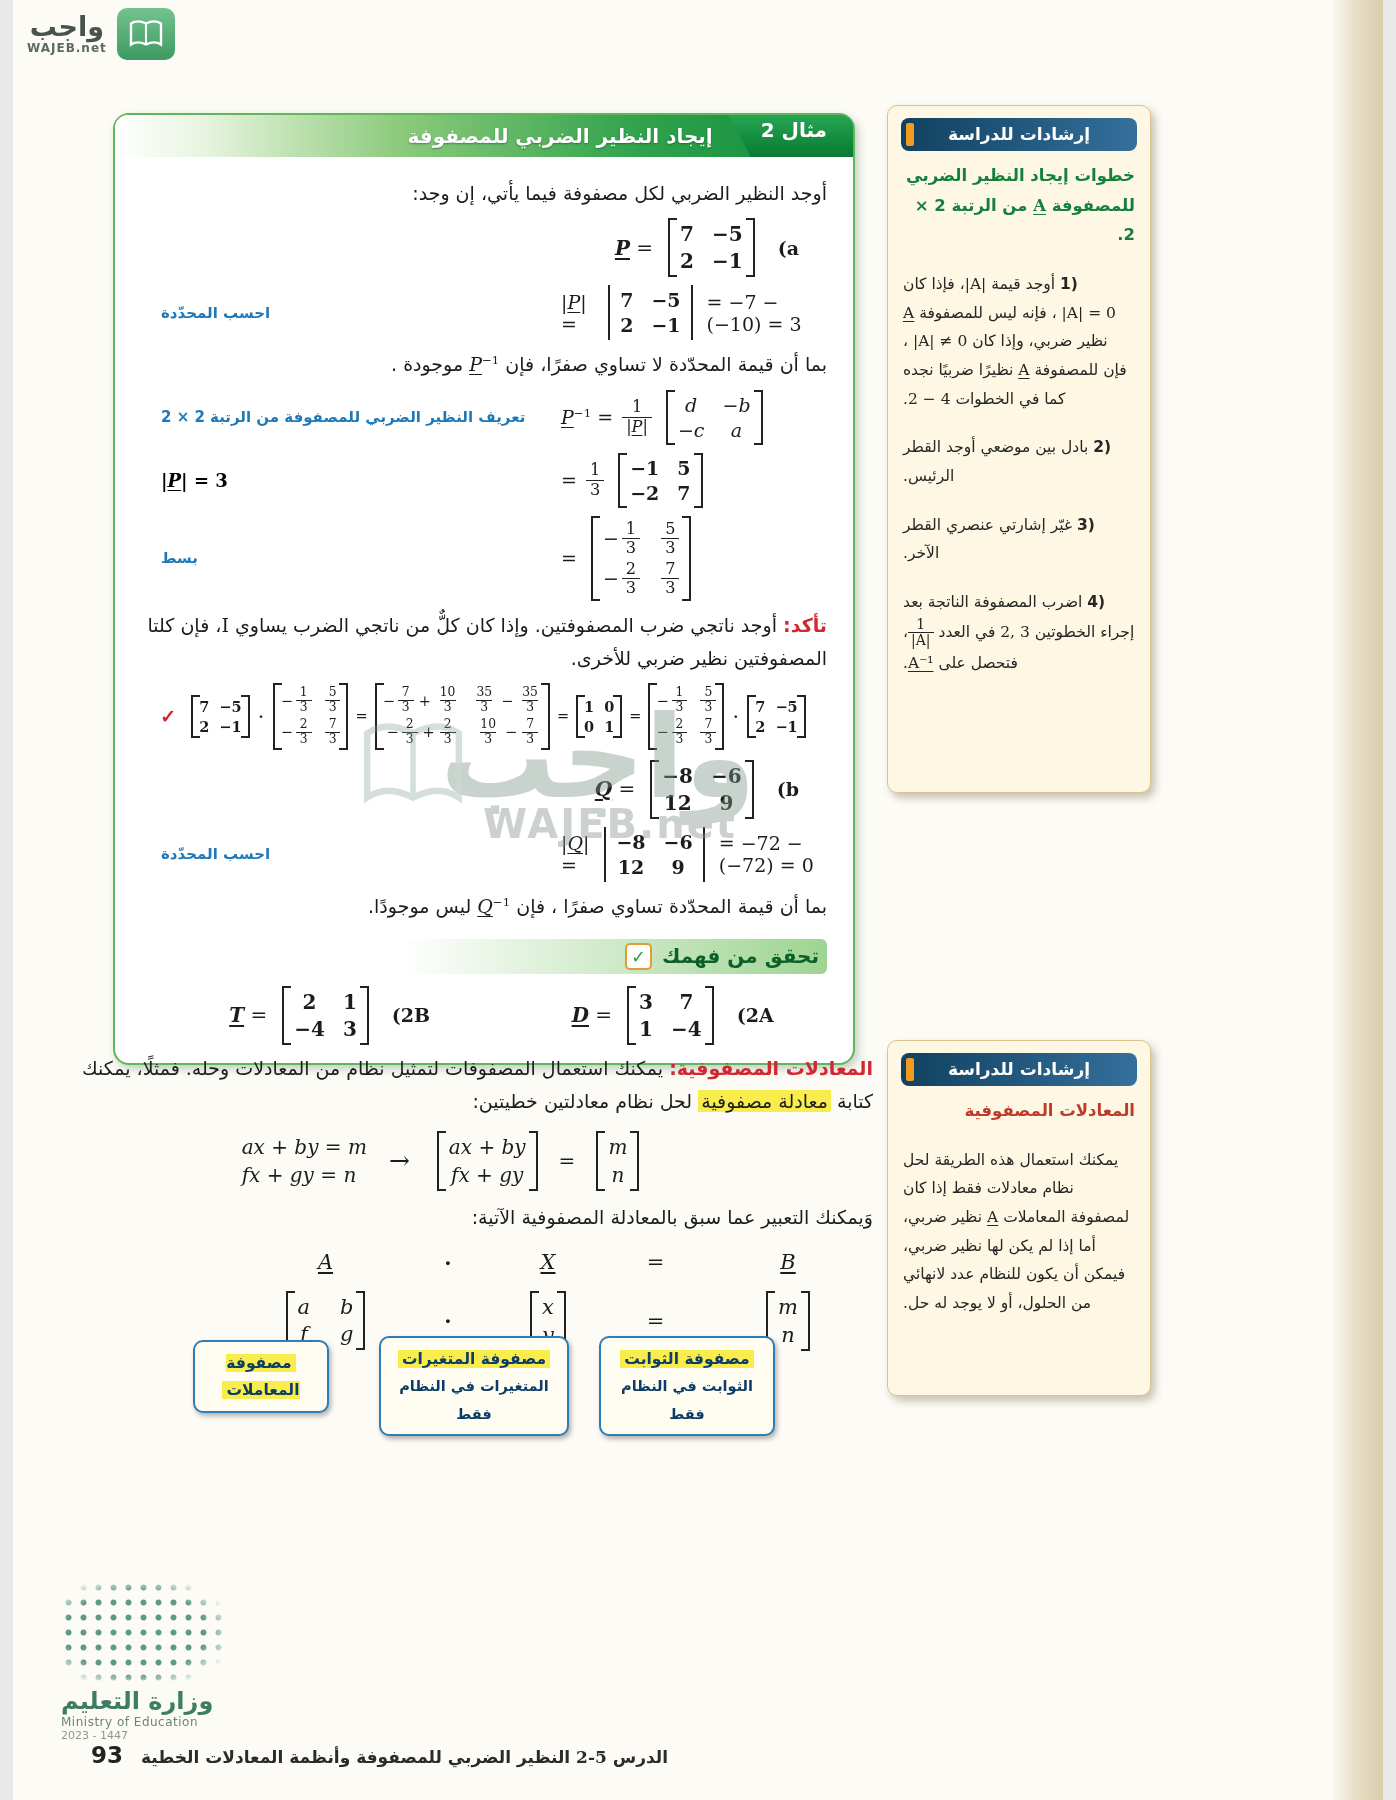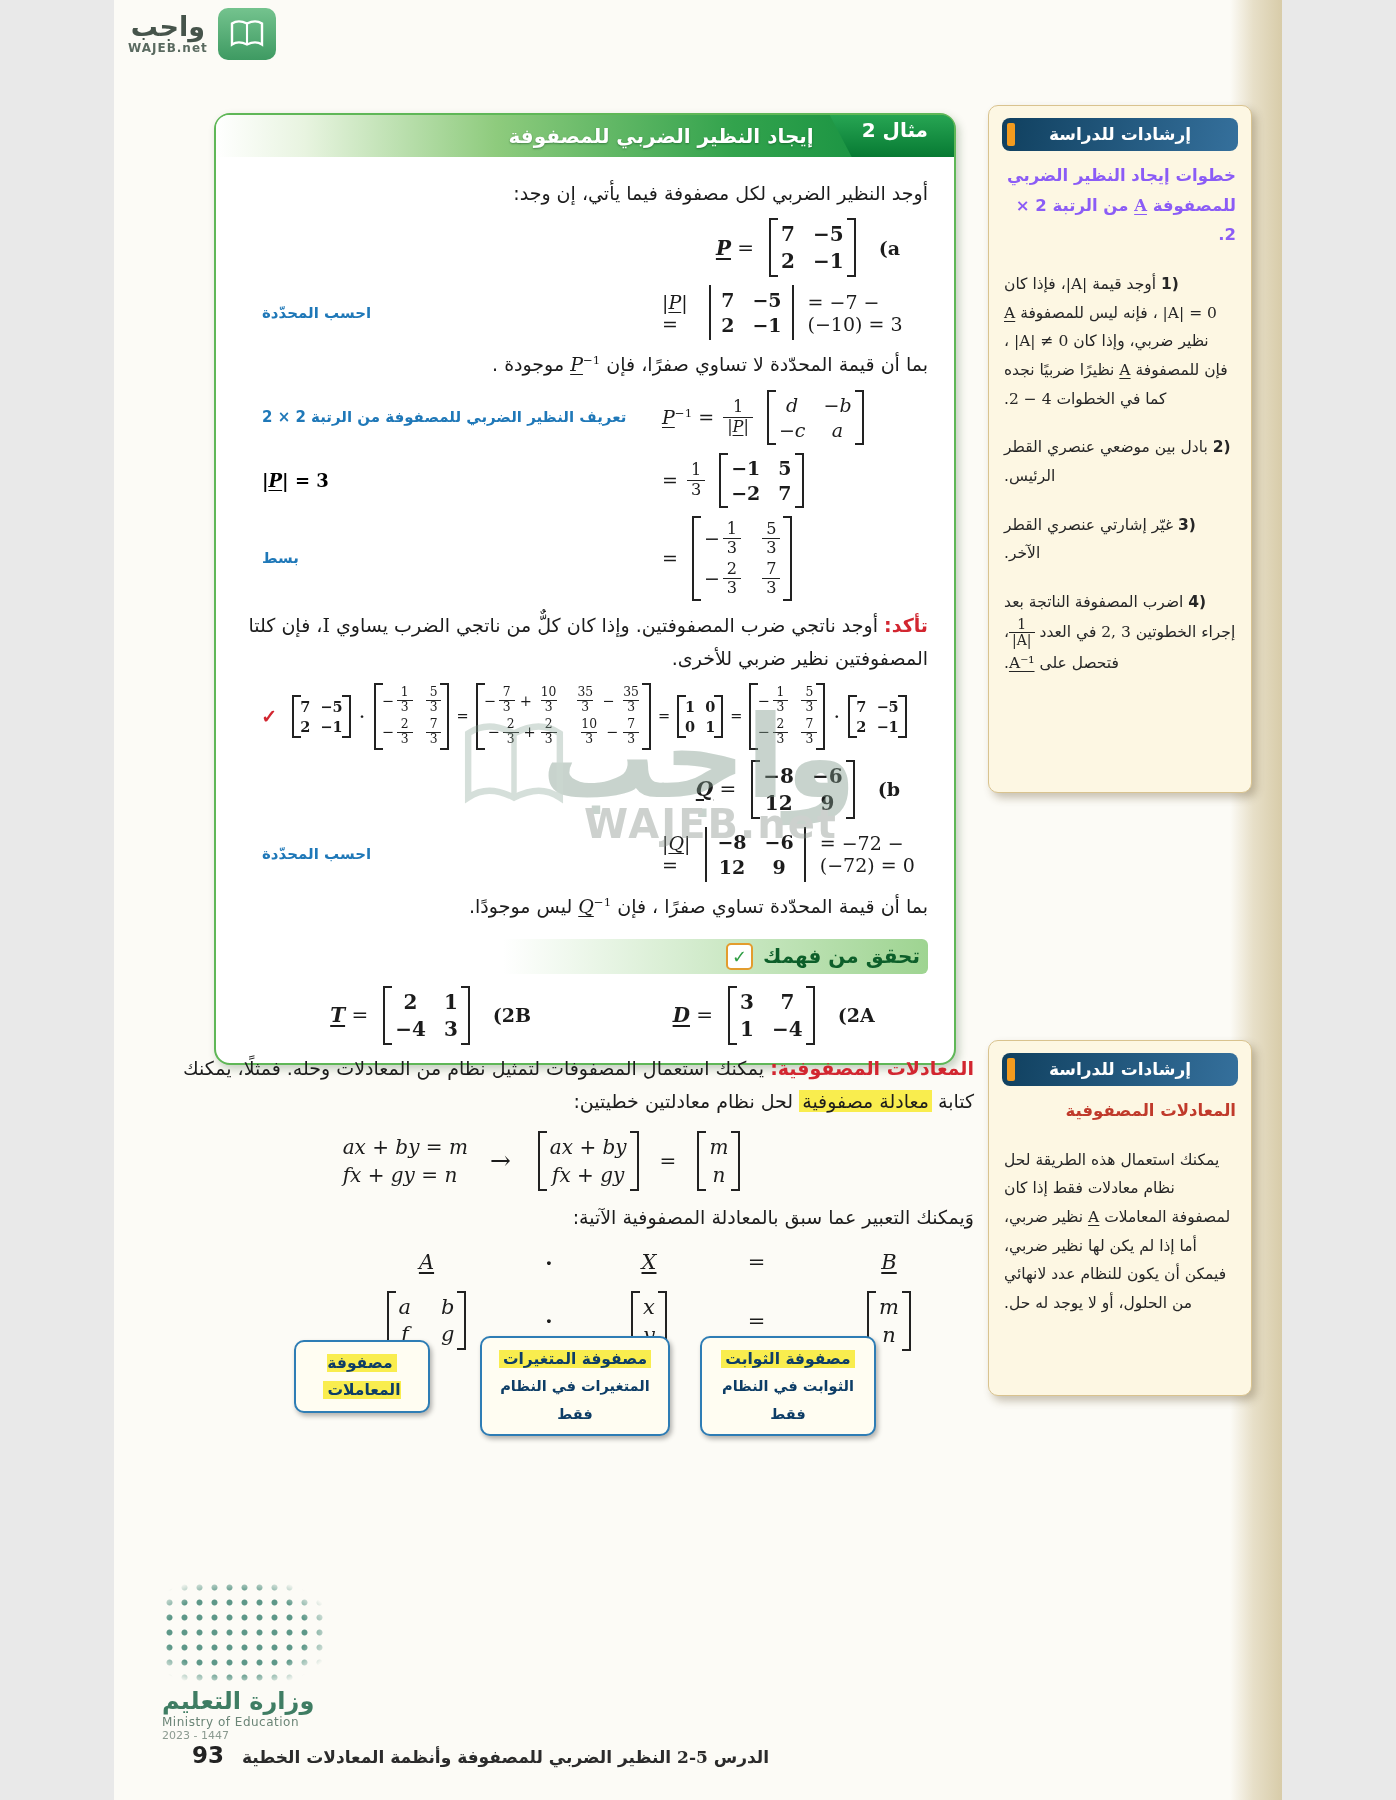--- a/index.html
+++ b/index.html
@@ -1,17 +1,17 @@
 <!DOCTYPE html>
 <html lang="ar"><head>
 <meta charset="utf-8">
 <style>
   * { box-sizing: border-box; }
   body { margin:0; background:#e9e9e9; }
-  .page { position:relative; width:1168px; height:1800px; margin:0 auto; background:#fcfbf6;
+  .page { position:relative; width:1370px; height:1800px; margin:0 auto; background:#fcfbf6;
           font-family:"DejaVu Sans", sans-serif; color:#1c1c1c; overflow:hidden; }
   .edge { position:absolute; top:0; right:0; width:52px; height:100%;
           background:linear-gradient(to right, rgba(231,223,200,0), #e7dfc8 45%, #d8cca9); }
 
   
   .toplogo { position:absolute; top:8px; left:14px; display:flex; align-items:center; gap:10px; }
   .toplogo .txt { text-align:center; }
   .toplogo .brand { font-size:27px; font-weight:bold; color:#46544b; line-height:1.05; }
   .toplogo .site { font-size:12px; font-weight:bold; color:#5a6a60; letter-spacing:1px; }
   .toplogo .sq { width:58px; height:52px; background:linear-gradient(#74c38e,#3e9a62);
@@ -113,21 +113,21 @@
   .tipbox { position:absolute; left:874px; width:264px; background:#fdf7e3; border:1.5px solid #d9c38f;
             border-radius:10px; box-shadow:4px 5px 9px rgba(80,60,20,.3); padding:12px 13px 14px;
             direction:rtl; }
   .tip1 { top:105px; min-height:688px; }
   .tip2 { top:1040px; min-height:356px; }
   .tiphead { position:relative; background:linear-gradient(100deg,#10405f,#35709c); color:#fff;
              font-weight:bold; font-size:17px; text-align:center; padding:6px 10px 7px;
              border-radius:8px; margin-bottom:10px; }
   .tiphead::after { content:""; position:absolute; left:5px; top:5px; bottom:5px; width:8px;
              background:#f39b1f; border-radius:2px; }
-  .tiptitle { font-weight:bold; color:#8b5cf6; font-size:16.5px; line-height:1.8; margin:6px 2px 8px;
+  .tiptitle { font-weight:bold; color:#15803d; font-size:16.5px; line-height:1.8; margin:6px 2px 8px;
               text-align:right; }
   .tiptitle.red2 { color:#c03a2b; }
   .tipp { font-size:15.5px; line-height:1.85; margin:20px 2px 8px; text-align:left; color:#262626; }
   .snum { font-weight:bold; direction:ltr; unicode-bidi:isolate; display:inline-block; }
   .tipfr { display:inline-flex; flex-direction:column; align-items:center; line-height:1.1;
            font-size:14px; vertical-align:middle; direction:ltr; font-family:"DejaVu Serif", serif; }
   .tipfr .fn { padding:0 3px; } .tipfr .fd { border-top:1.4px solid #222; padding:0 3px; }
 
   
   .watermark { position:absolute; left:375px; top:700px; width:420px; text-align:center;
@@ -588,21 +588,21 @@
 
   <aside class="tipbox tip1">
     <div class="tiphead">إرشادات للدراسة</div>
     <p class="tiptitle">
       <span>خطوات إيجاد النظير الضربي للمصفوفة </span><span class="mm u">A</span><span> من الرتبة 2 × 2.</span>
     </p>
     <p class="tipp">
       <span class="snum">1)</span> <span>أوجد قيمة </span><span class="mm">|A|</span><span>، فإذا كان </span><span class="mm">|A| = 0</span><span> ، فإنه ليس للمصفوفة </span><span class="mm u">A</span><span> نظير ضربي، وإذا كان </span><span class="mm">|A| ≠ 0</span><span> ، فإن للمصفوفة </span><span class="mm u">A</span><span> نظيرًا ضربيًا نجده كما في الخطوات </span><span class="mm">2 − 4</span><span>.</span>
     </p>
     <p class="tipp">
-      <span class="snum">2)</span> <span>بادل بين موضعي عنصري القطر الرئيس.</span>
+      <span class="snum">2)</span> <span>بادل بين موضعي أوجد القطر الرئيس.</span>
     </p>
     <p class="tipp">
       <span class="snum">3)</span> <span>غيّر إشارتي عنصري القطر الآخر.</span>
     </p>
     <p class="tipp">
       <span class="snum">4)</span> <span>اضرب المصفوفة الناتجة بعد إجراء الخطوتين </span><span class="mm">2, 3</span><span> في العدد </span><span class="tipfr">
           <span class="fn">1</span>
           <span class="fd">|A|</span>
         </span><span>، فتحصل على </span><span class="mm u">A⁻¹</span><span>.</span>
     </p>

